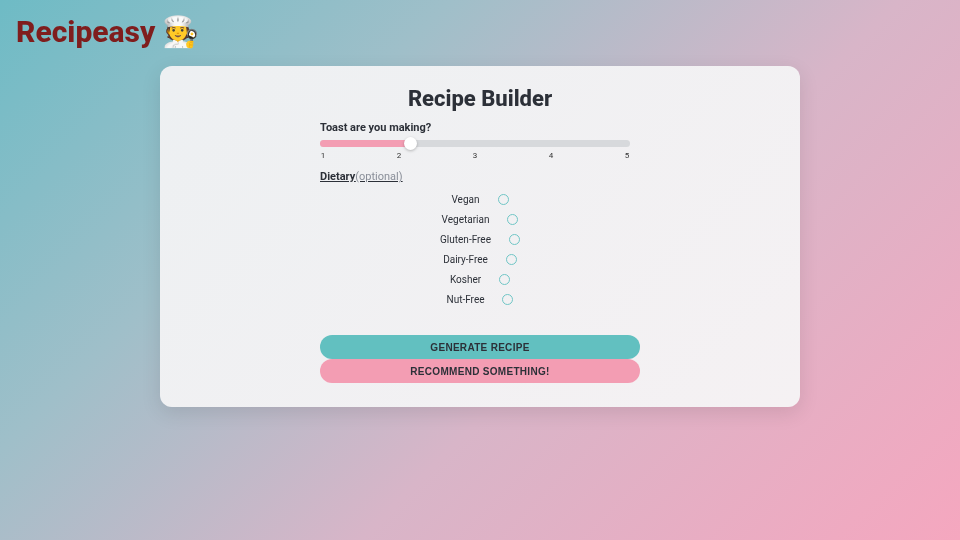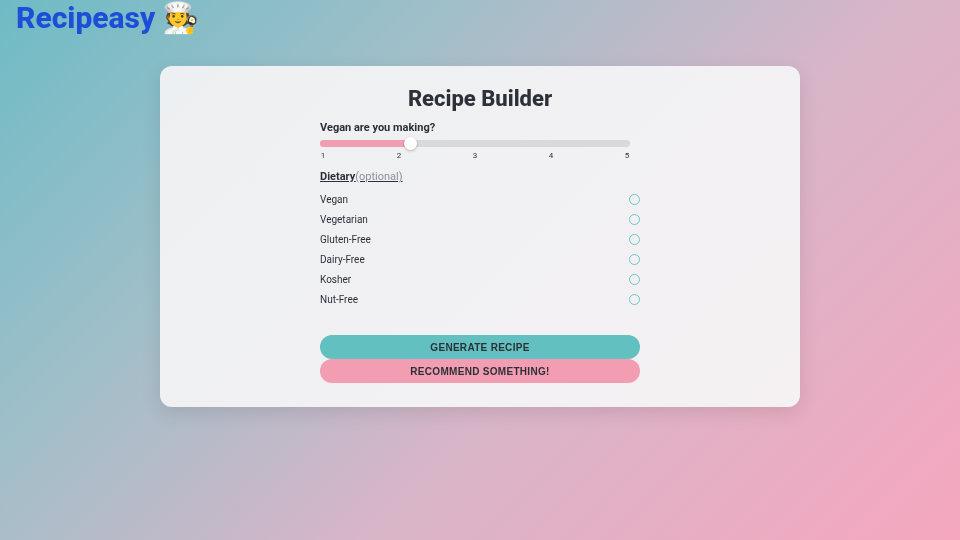--- a/index.html
+++ b/index.html
@@ -10,25 +10,25 @@
     body {
       font-family: -apple-system, BlinkMacSystemFont, "Segoe UI", Roboto, Helvetica, Arial, sans-serif;
       width: 960px;
       height: 540px;
       background: linear-gradient(135deg, #6ebbc5 0%, #9fbfc9 30%, #d8b5c8 60%, #f5a7bf 100%);
       overflow: hidden;
       position: relative;
     }
     .app-title {
       position: absolute;
-      top: 0;
+      top: 14px;
       left: 16px;
       font-size: 30px;
       font-weight: 800;
-      color: #1d4ed8;
+      color: #7f1d1d;
     }
     .card {
       width: 640px;
       margin: 66px auto 0;
       background: linear-gradient(135deg, #edf0f2 0%, #f5f1f3 100%);
       border-radius: 12px;
       padding: 20px 0 24px;
       box-shadow: 0 6px 20px rgba(0,0,0,0.10);
     }
     .card-title {
@@ -115,21 +115,21 @@
       font-size: 8px;
       color: #333;
       width: 6px;
       text-align: center;
     }
     .dietary-list {
       margin-top: 4px;
     }
     .dietary-row {
       display: flex;
-      justify-content: space-between;
+      justify-content: center;
       align-items: center;
       height: 20px;
       gap: 18px;
     }
     .dietary-label {
       font-size: 10px;
       color: #2c3038;
     }
     .radio {
       width: 11px;
@@ -164,21 +164,21 @@
 </head>
 <body>
 
 <h1 class="app-title">Recipeasy 🧑‍🍳</h1>
 
 <div class="card">
   <h2 class="card-title">Recipe Builder</h2>
 
   <div class="inner">
 
-    <div class="label">Vegan are you making?</div>
+    <div class="label">Toast are you making?</div>
 
     <div class="slider-wrap">
       <div class="slider-track">
         <div class="slider-fill"></div>
         <div class="slider-thumb"></div>
       </div>
       <div class="ticks">
         <span class="tick">1</span>
         <span class="tick">2</span>
         <span class="tick">3</span>

